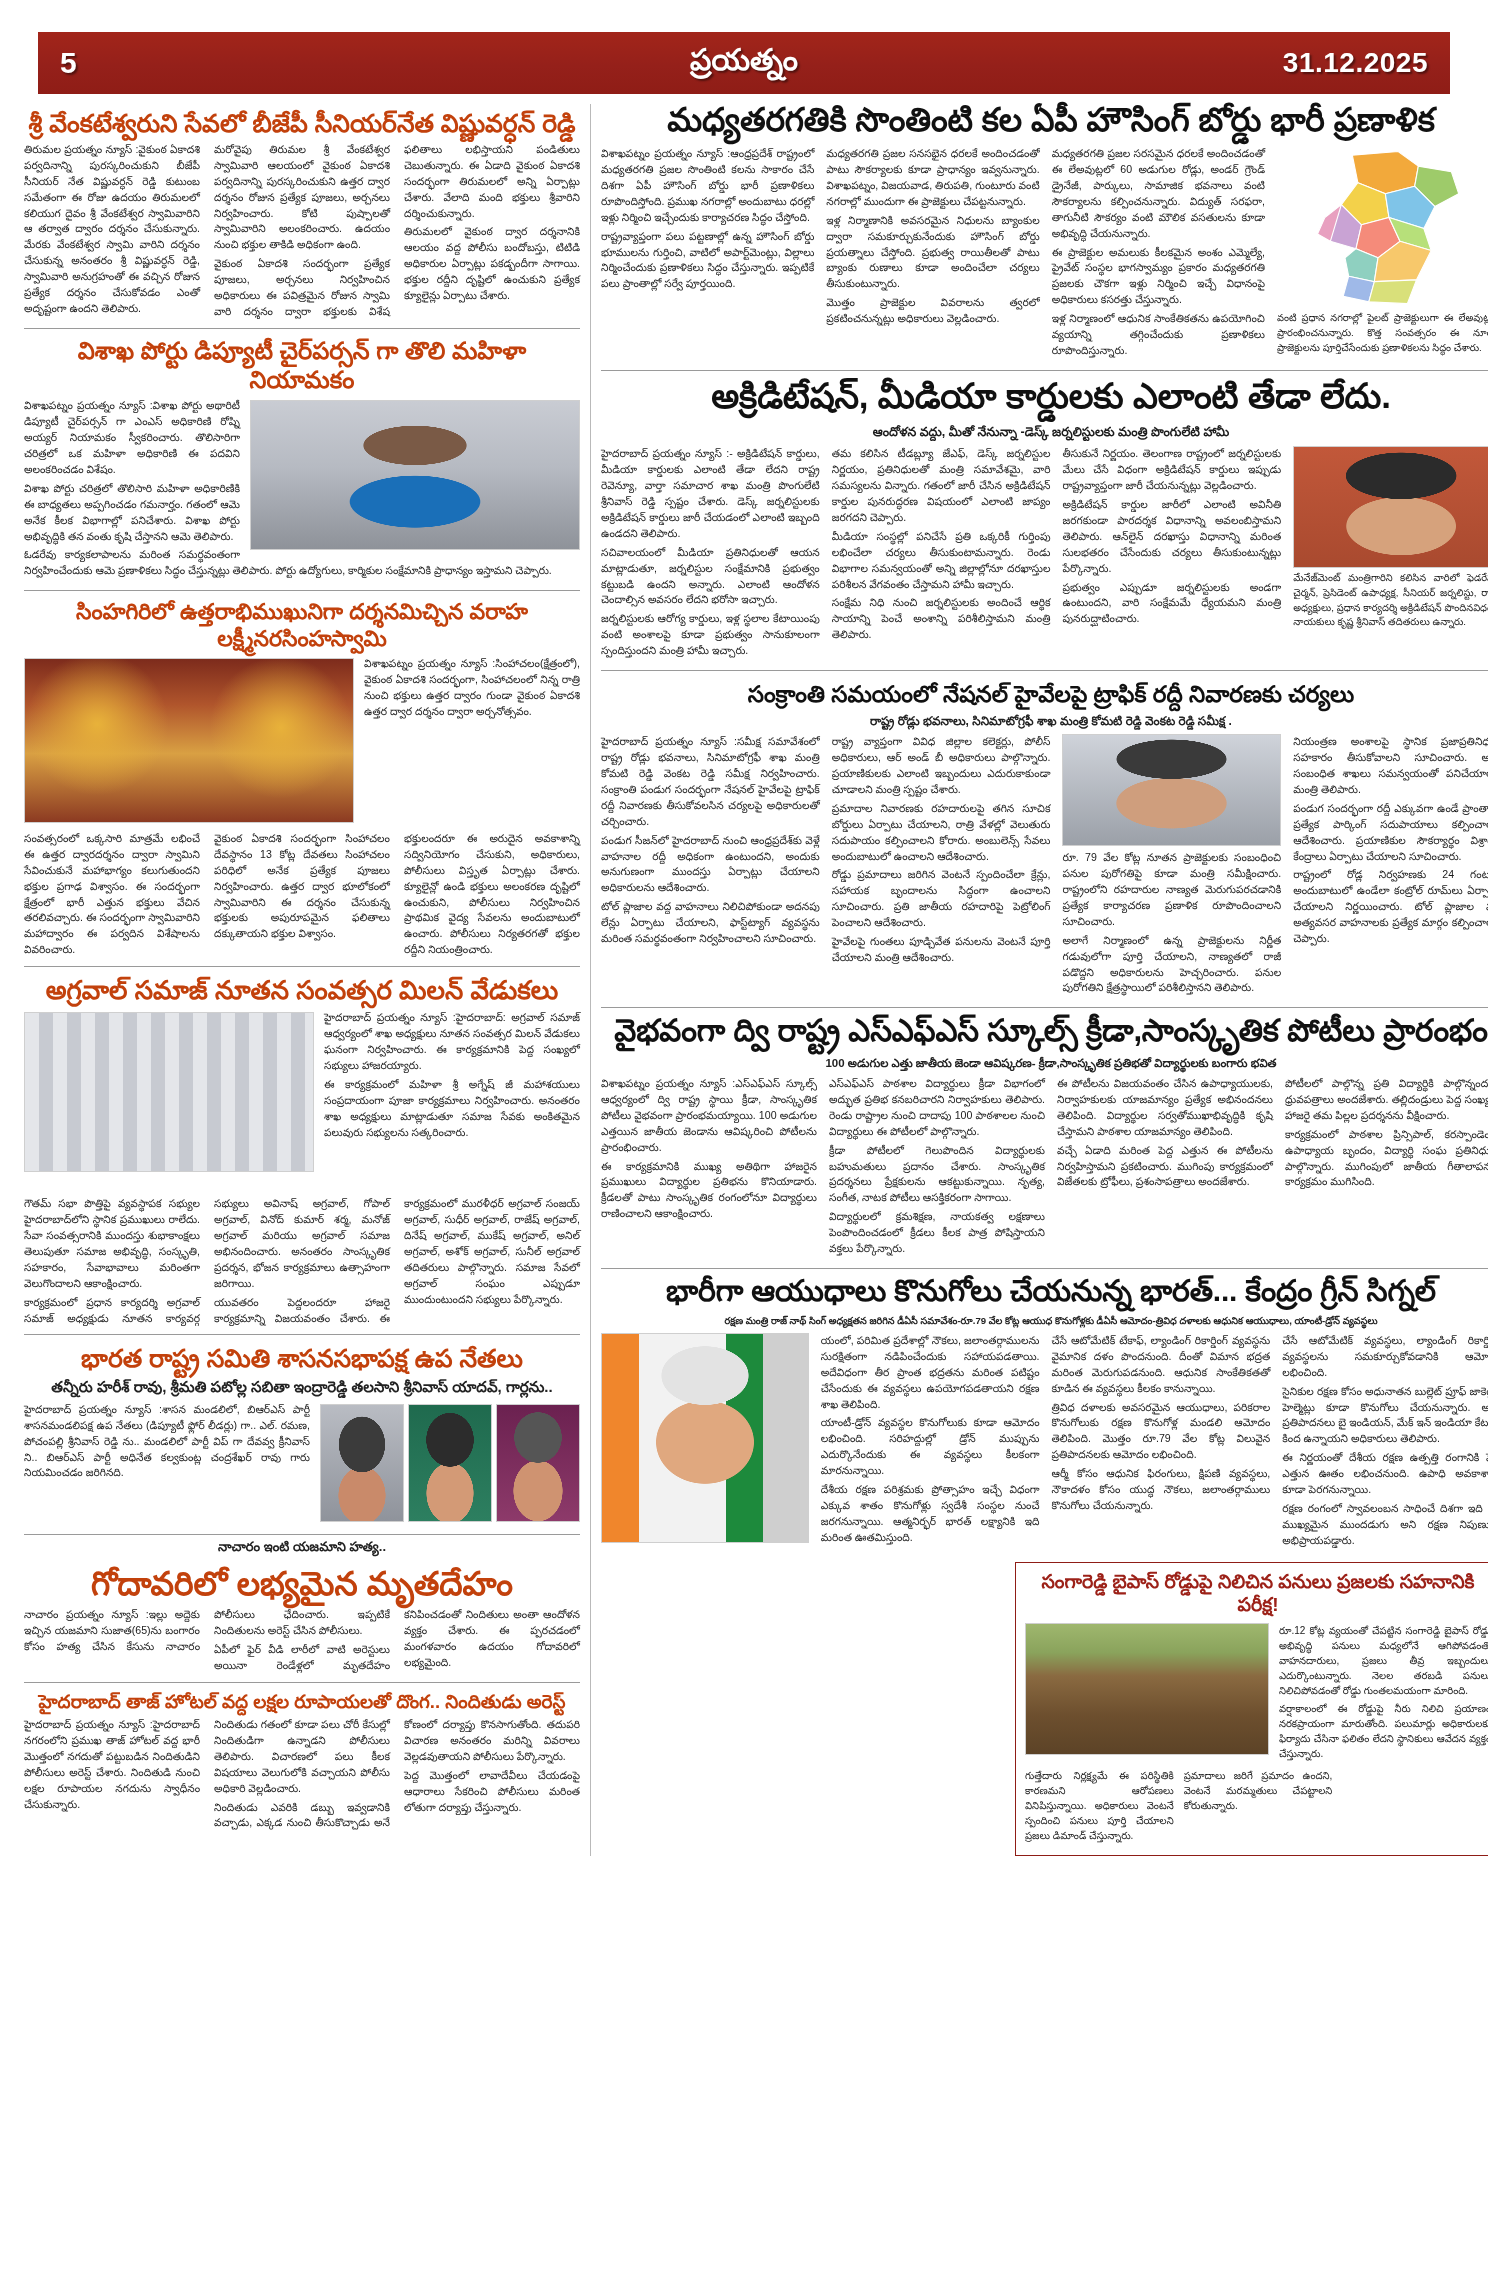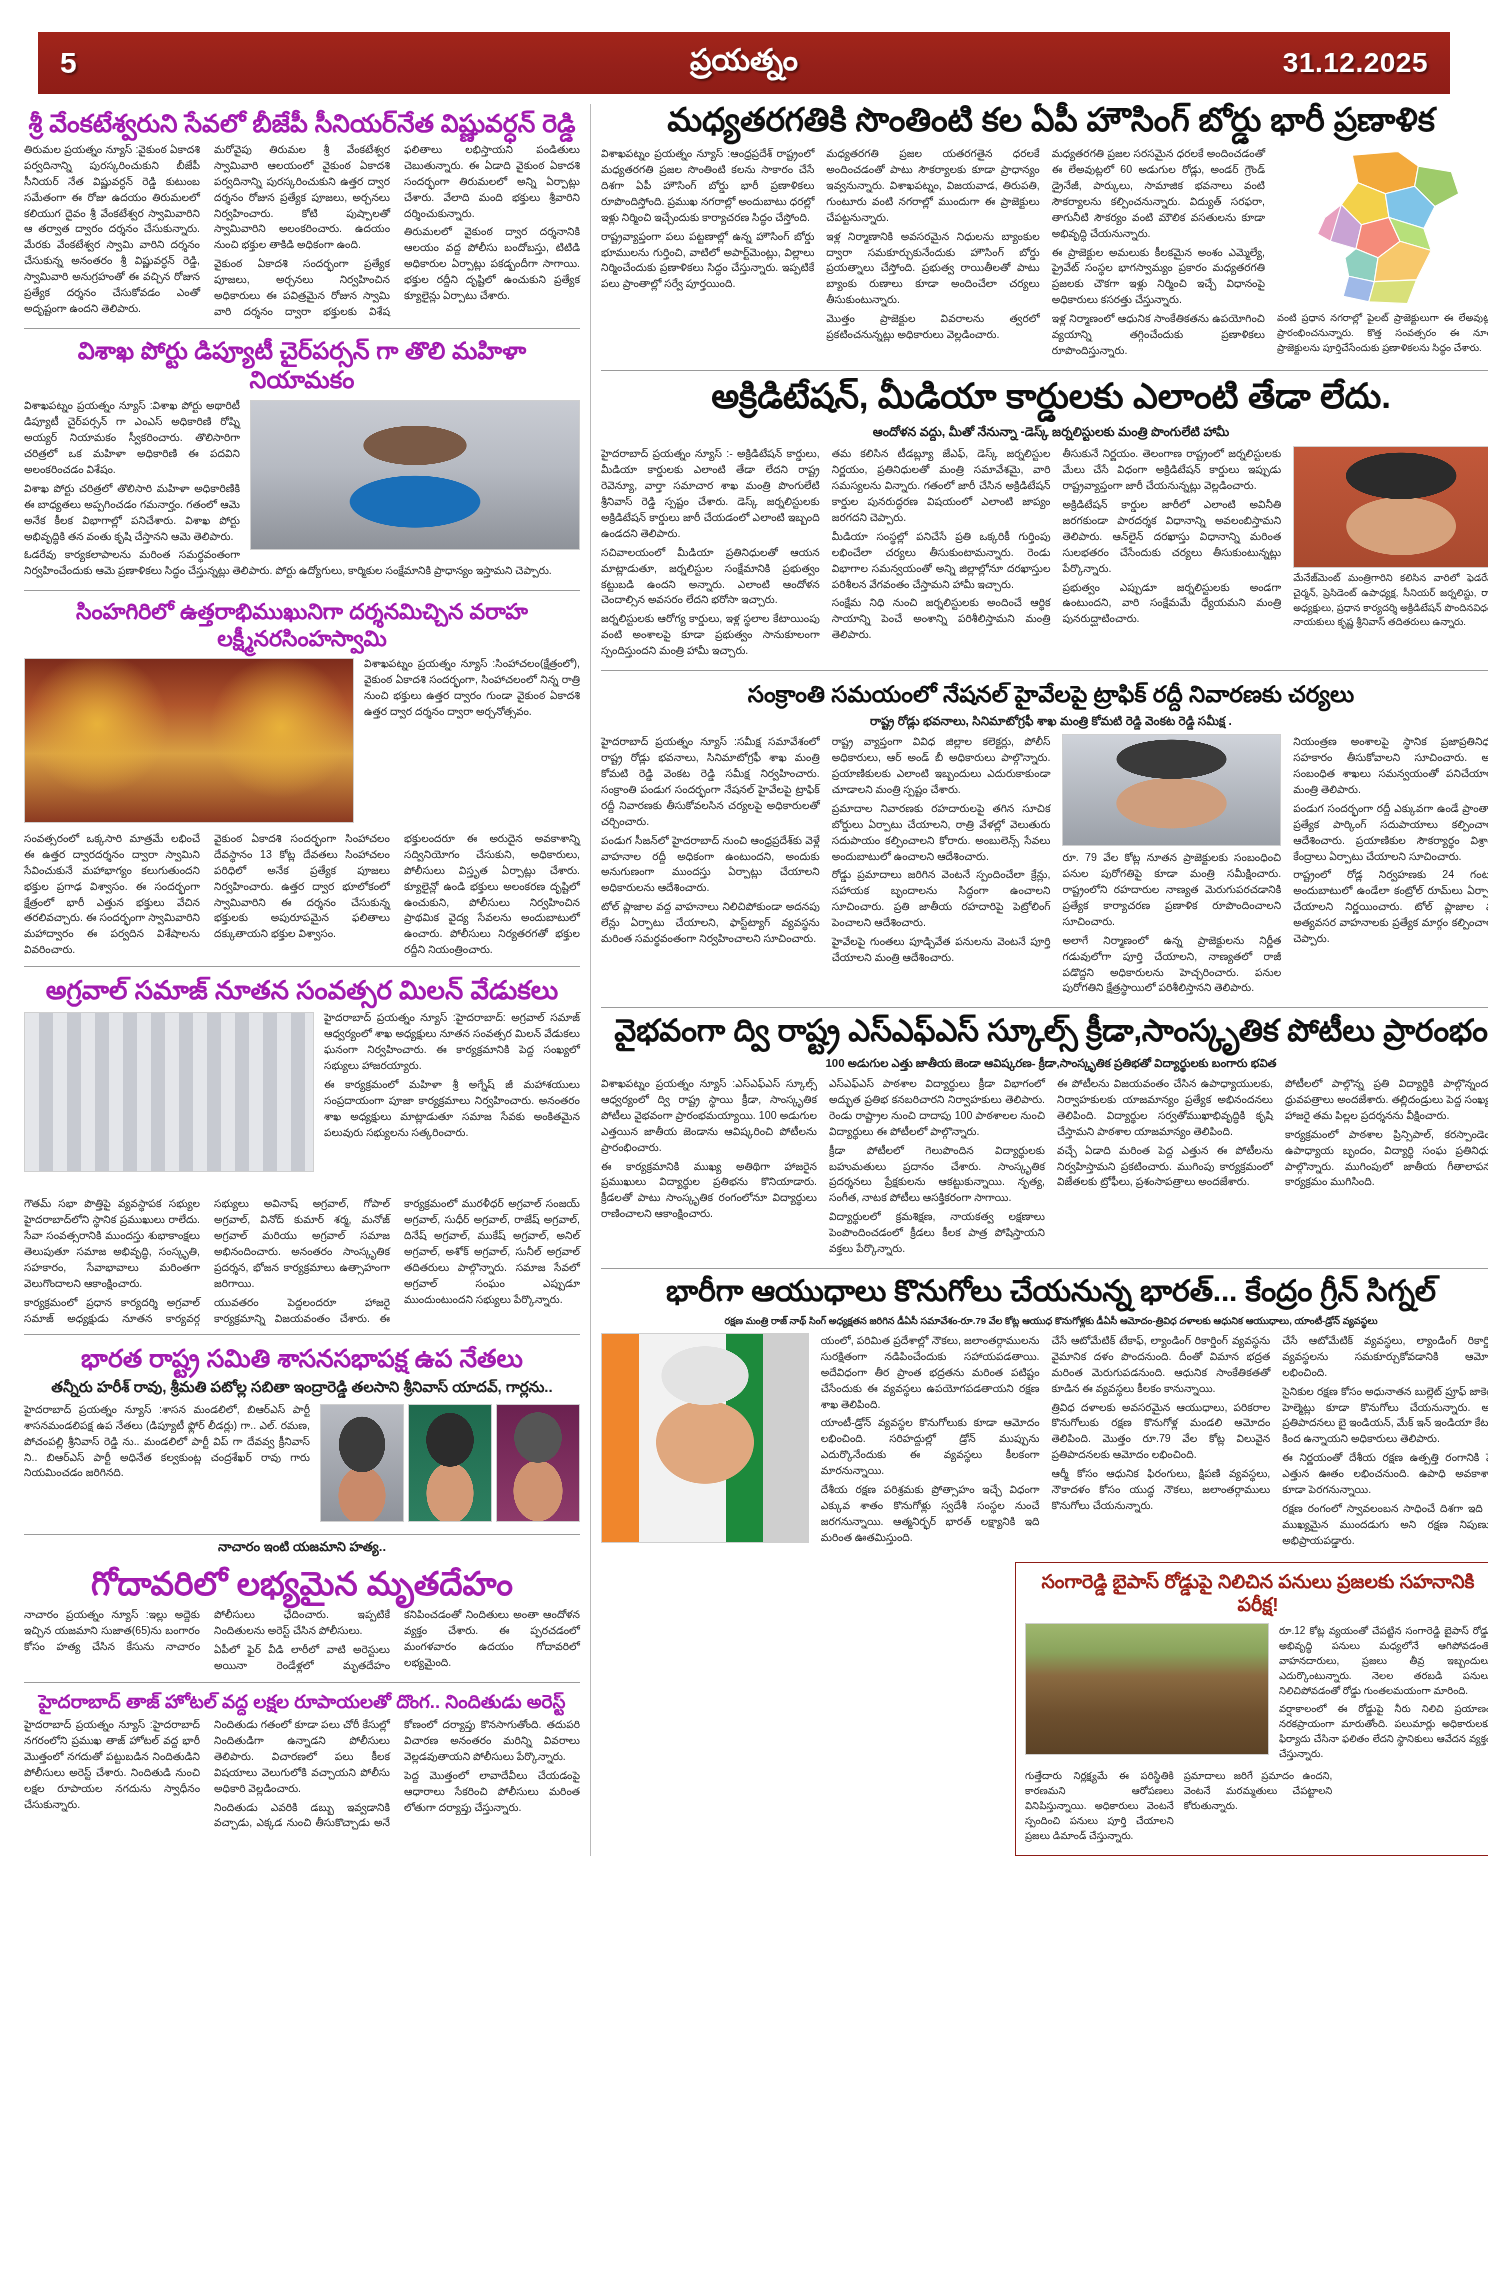--- a/index.html
+++ b/index.html
@@ -91,21 +91,21 @@
     line-height: 1.25;
     text-align: center;
     color: #111;
     margin: 9px 0 5px 0;
   }
   h2.hl-left-lg {
     font-size: 28px;
     font-weight: bold;
     line-height: 1.2;
     text-align: center;
-    color: #a21caf;
+    color: #c2410c;
     margin: 8px 0 4px 0;
   }
   .subhead {
     font-size: 12.5px;
     font-weight: bold;
     text-align: center;
     color: #1c1c1c;
     line-height: 1.35;
     margin-bottom: 6px;
   }
@@ -334,21 +334,21 @@
     <div class="col-right">
 
       <div>
         <h1 class="hl-main">మధ్యతరగతికి సొంతింటి కల  ఏపీ హౌసింగ్ బోర్డు భారీ ప్రణాళిక</h1>
         <div style="display:flex;gap:12px;">
           <div style="flex:1;">
             <p class="bt-sm">విశాఖపట్నం ప్రయత్నం న్యూస్ :ఆంధ్రప్రదేశ్ రాష్ట్రంలో మధ్యతరగతి ప్రజల సొంతింటి కలను సాకారం చేసే దిశగా ఏపీ హౌసింగ్ బోర్డు భారీ ప్రణాళికలు రూపొందిస్తోంది. ప్రముఖ నగరాల్లో అందుబాటు ధరల్లో ఇళ్లు నిర్మించి ఇచ్చేందుకు కార్యాచరణ సిద్ధం చేస్తోంది.</p>
             <p class="bt-sm">రాష్ట్రవ్యాప్తంగా పలు పట్టణాల్లో ఉన్న హౌసింగ్ బోర్డు భూములను గుర్తించి, వాటిలో అపార్ట్‌మెంట్లు, విల్లాలు నిర్మించేందుకు ప్రణాళికలు సిద్ధం చేస్తున్నారు. ఇప్పటికే పలు ప్రాంతాల్లో సర్వే పూర్తయింది.</p>
           </div>
           <div style="flex:1;">
-            <p class="bt-sm">మధ్యతరగతి ప్రజల యతరగతైన ధరలకే అందించడంతో పాటు సౌకర్యాలకు కూడా ప్రాధాన్యం ఇవ్వనున్నారు. విశాఖపట్నం, విజయవాడ, తిరుపతి, గుంటూరు వంటి నగరాల్లో ముందుగా ఈ ప్రాజెక్టులు చేపట్టనున్నారు.</p>
+            <p class="bt-sm">మధ్యతరగతి ప్రజల సనసభైన ధరలకే అందించడంతో పాటు సౌకర్యాలకు కూడా ప్రాధాన్యం ఇవ్వనున్నారు. విశాఖపట్నం, విజయవాడ, తిరుపతి, గుంటూరు వంటి నగరాల్లో ముందుగా ఈ ప్రాజెక్టులు చేపట్టనున్నారు.</p>
             <p class="bt-sm">ఇళ్ల నిర్మాణానికి అవసరమైన నిధులను బ్యాంకుల ద్వారా సమకూర్చుకునేందుకు హౌసింగ్ బోర్డు ప్రయత్నాలు చేస్తోంది. ప్రభుత్వ రాయితీలతో పాటు బ్యాంకు రుణాలు కూడా అందించేలా చర్యలు తీసుకుంటున్నారు.</p>
             <p class="bt-sm">మొత్తం ప్రాజెక్టుల వివరాలను త్వరలో ప్రకటించనున్నట్లు అధికారులు వెల్లడించారు.</p>
           </div>
           <div style="flex:1;">
             <p class="bt-sm">మధ్యతరగతి ప్రజల సరసమైన ధరలకే అందించడంతో ఈ లేఅవుట్లలో 60 అడుగుల రోడ్లు, అండర్ గ్రౌండ్ డ్రైనేజీ, పార్కులు, సామాజిక భవనాలు వంటి సౌకర్యాలను కల్పించనున్నారు. విద్యుత్ సరఫరా, తాగునీటి సౌకర్యం వంటి మౌలిక వసతులను కూడా అభివృద్ధి చేయనున్నారు.</p>
             <p class="bt-sm">ఈ ప్రాజెక్టుల అమలుకు కీలకమైన అంశం ఎమ్మెల్యే, ప్రైవేట్ సంస్థల భాగస్వామ్యం ప్రకారం మధ్యతరగతి ప్రజలకు చౌకగా ఇళ్లు నిర్మించి ఇచ్చే విధానంపై అధికారులు కసరత్తు చేస్తున్నారు.</p>
             <p class="bt-sm">ఇళ్ల నిర్మాణంలో ఆధునిక సాంకేతికతను ఉపయోగించి వ్యయాన్ని తగ్గించేందుకు ప్రణాళికలు రూపొందిస్తున్నారు.</p>
           </div>
           <div style="flex:1.05;">
             <div class="photo ph-map" style="width:100%;height:165px;border:none;background:#fff;">

